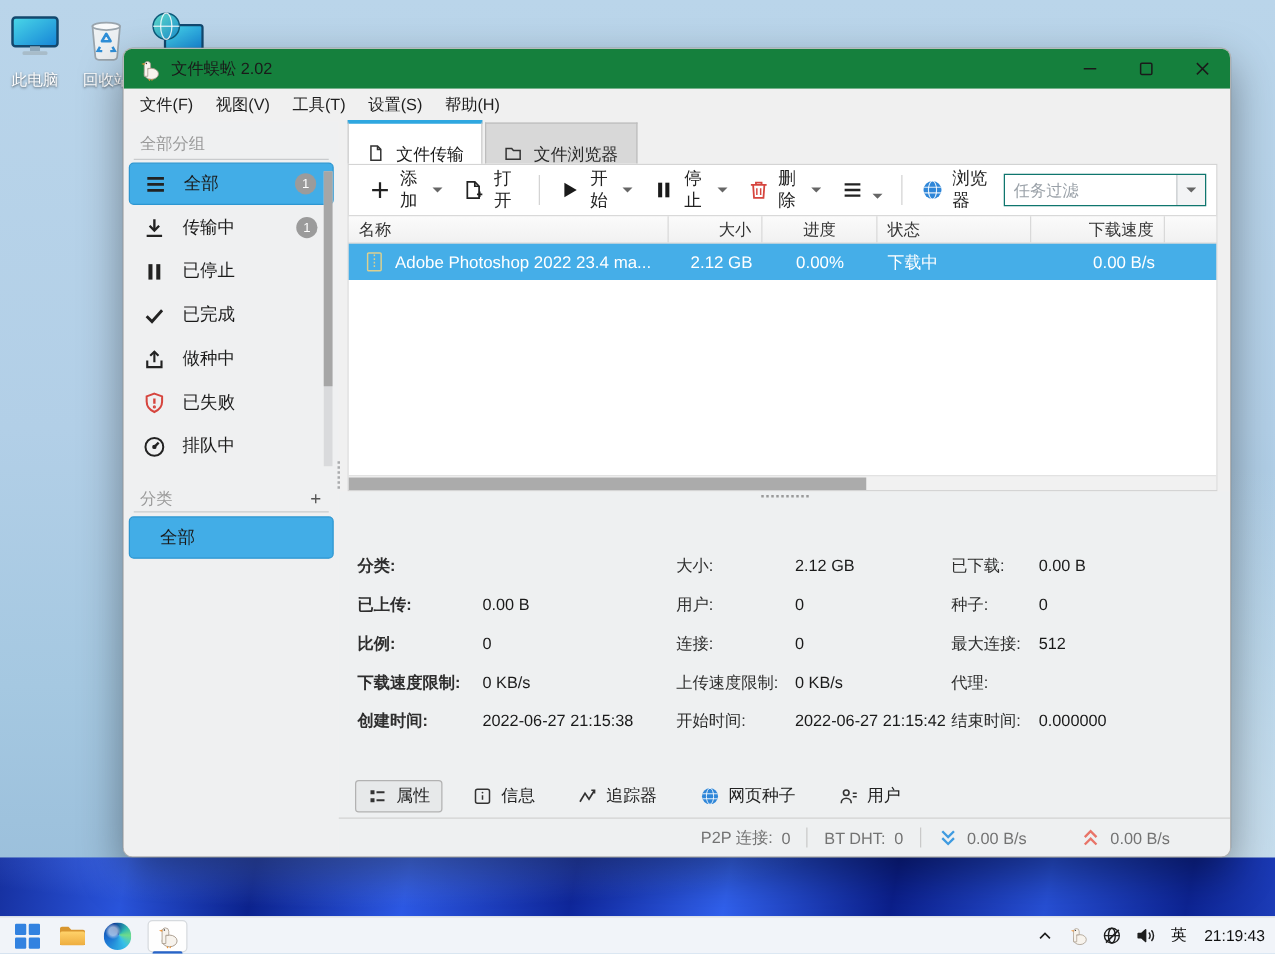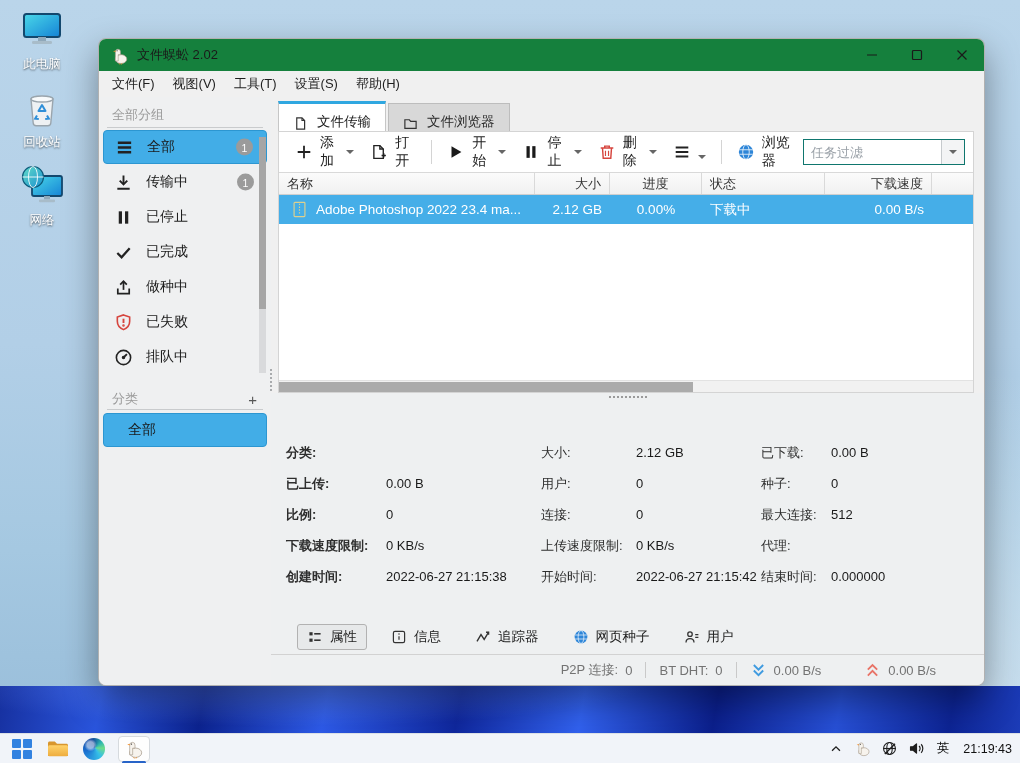--- a/index.html
+++ b/index.html
@@ -10,21 +10,21 @@
   .desktop { position:relative; width:1020px; height:763px; overflow:hidden;
     background:
       radial-gradient(120% 90% at 78% 96%, #dcecf6 0%, rgba(220,236,246,0) 55%),
       linear-gradient(180deg,#bad5ea 0%,#b2cfe7 45%,#a5c8e1 72%,#97bcd9 100%); }
   .bloom { position:absolute; left:0; right:0; top:686px; height:47px;
     background:
       radial-gradient(60% 160% at 28% -10%, rgba(110,150,255,.45), rgba(110,150,255,0) 60%),
       linear-gradient(100deg,#16309f 0%,#2a55dd 10%,#0c2390 20%,#2d5ae8 32%,#0f279d 45%,#3161ee 57%,#0b1f8c 70%,#2750d6 82%,#0d2494 93%,#1c3cb8 100%); }
 
   
-  .dicons { position:absolute; left:6px; top:8px; width:72px; display:flex; flex-direction:column; gap:13px; }
+  .dicons { position:absolute; left:6px; top:8px; width:72px; display:flex; gap:13px; }
   .dicon { display:flex; flex-direction:column; align-items:center; gap:4px; }
   .dicon .glyph { width:44px; height:44px; }
   .dicon .lbl { color:#fff; font-size:12.5px; text-shadow:0 1px 2px rgba(0,0,0,.65); white-space:nowrap; }
 
   
   .win { position:absolute; left:98px; top:38px; width:887px; height:648px;
     background:#f0f0f0; border:1px solid rgba(60,60,60,.35); border-radius:8px;
     box-shadow:0 14px 34px rgba(0,0,0,.38); overflow:hidden; }
   .titlebar { height:32px; background:#15803d; display:flex; align-items:center; padding-left:11px; }
   .titlebar .app-ico { width:19px; height:19px; margin-right:8px; }
@@ -57,21 +57,21 @@
   .side-cat-item { position:absolute; left:4px; right:4px; top:316px; height:34px;
     display:flex; align-items:center; gap:13px; padding-left:11px; border-radius:4px;
     background:#42ade7; border:1px solid #2c96d1; font-size:14px; }
   .v-splitter { position:absolute; left:171px; top:272px; height:22px; width:3px;
     border-left:2px dotted #a9abad; }
 
   
   .main { position:relative; flex:1; }
 
   .tabstrip { position:absolute; left:7px; top:4px; height:30px; display:flex; align-items:flex-end; }
-  .tab { display:flex; align-items:flex-end; gap:9px; font-size:13.5px; padding:0 14px; }
+  .tab { display:flex; align-items:flex-start; gap:9px; font-size:13.5px; padding:16px 14px; }
   .tab.active { height:30px; background:#fff; border:1px solid #c6c6c6; border-bottom:none;
     border-top:3px solid #2fa7e0; z-index:2; }
   .tab.inactive { height:28px; background:#d8d8d8; border:1px solid #bdbdbd; border-bottom:none; margin-left:2px; color:#2a2a2a; }
   .tab .ic { width:15px; height:15px; display:flex; }
 
   .panel { position:absolute; left:7px; right:10px; top:34px; height:262px;
     background:#fff; border:1px solid #d4d4d4; display:flex; flex-direction:column; z-index:1; }
   .toolbar { height:40px; display:flex; align-items:center; padding-left:8px; flex:none; }
   .tbtn { display:flex; align-items:center; gap:7px; padding:0 8px; font-size:14px; color:#222; height:30px; }
   .tbtn .ic { width:18px; height:18px; display:flex; }
@@ -103,21 +103,21 @@
   .lower { position:absolute; left:0; right:0; top:296px; bottom:0; background:#eef0f1; }
   .split-dots { position:absolute; left:50%; top:3px; transform:translateX(-50%);
     width:38px; border-top:2px dotted #9a9a9a; }
   .details { position:absolute; left:15px; top:44px; display:grid;
     grid-template-columns:255px 220px auto; grid-auto-rows:31px; font-size:13px; color:#2e2e2e; }
   .dcell { display:flex; align-items:center; }
   .dlabel { display:inline-block; }
   .dlabel.c0 { min-width:100px;font-weight:bold; } .dlabel.c1 { min-width:95px; } .dlabel.c2 { min-width:70px; }
   .dvalue { color:#1a1a1a; }
 
-  .btabs { position:absolute; left:26px; top:231px; height:26px; display:flex; gap:14px; align-items:center; }
+  .btabs { position:absolute; left:13px; top:231px; height:26px; display:flex; gap:14px; align-items:center; }
   .btab { display:flex; align-items:center; gap:7px; font-size:13.5px; color:#222; padding:3px 9px; border:1px solid transparent; }
   .btab.sel { background:#e7e9ea; border:1px solid #b2b2b2; border-radius:3px; }
   .btab .ic { width:16px; height:16px; display:flex; }
 
   .statusbar { position:absolute; left:0; right:0; bottom:0; height:31px; border-top:1px solid #d2d2d2;
     display:flex; align-items:center; justify-content:flex-end; padding-right:48px; gap:13px; font-size:13px; color:#737373; }
   .ssep { width:1px; height:16px; background:#c9c9c9; }
   .sgroup { display:flex; align-items:center; gap:7px; }
   .sgroup .ic { width:17px; height:17px; display:flex; }
   .up-gap { margin-left:30px; }

